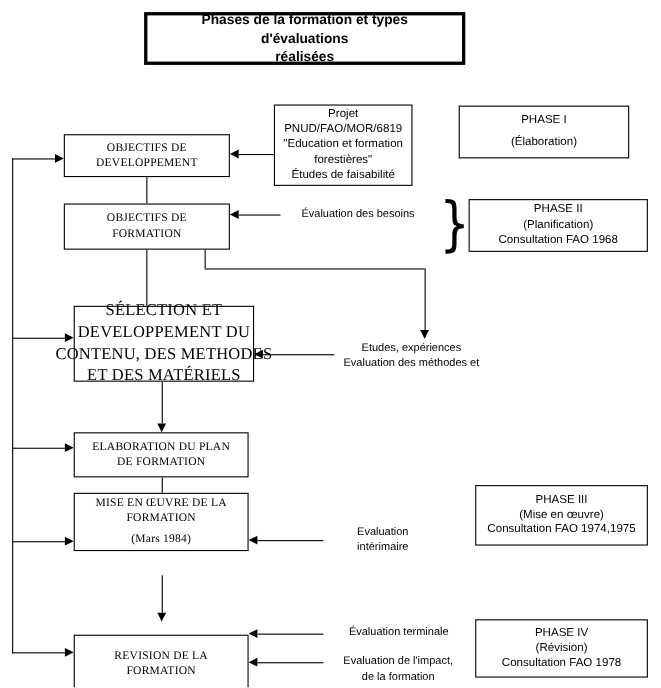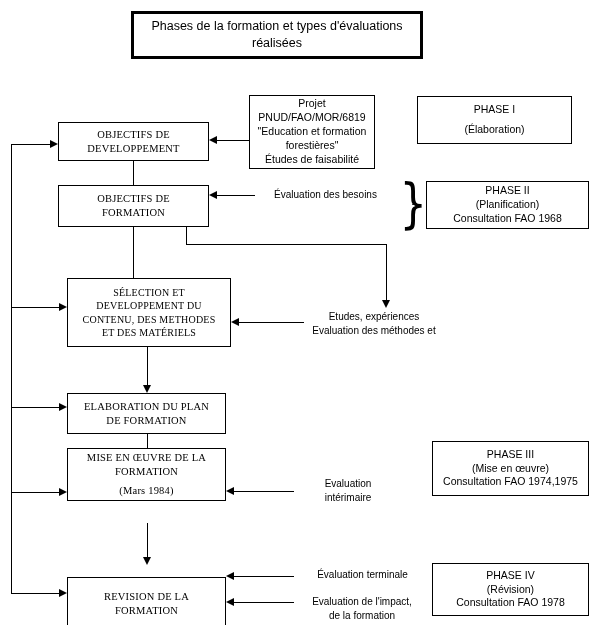--- a/index.html
+++ b/index.html
@@ -28,21 +28,21 @@
     align-items: center;
     justify-content: center;
     text-align: center;
     font-size: 10.5px;
     line-height: 1.32;
     z-index: 5;
   }
   .box .ln { display: block; white-space: nowrap; }
   .title-box {
     border: 3px solid #000000;
-    font-weight: normal;
+    font-weight: bold;
     font-size: 12.5px;
     line-height: 1.35;
     padding: 2px 8px;
   }
   .title-box .ln { white-space: normal; }
   .flowbox { letter-spacing: 0.2px; font-family: Liberation Serif, serif; }
   .label {
     position: absolute;
     font-size: 10px;
     line-height: 1.35;
@@ -141,21 +141,21 @@
   <div class="box flowbox" style="left:58px; top:122px; width:151px; height:39px;">
     <span class="ln">OBJECTIFS DE</span>
     <span class="ln">DEVELOPPEMENT</span>
   </div>
 
   <div class="box flowbox" style="left:58px; top:185px; width:151px; height:42px;">
     <span class="ln">OBJECTIFS DE</span>
     <span class="ln">FORMATION</span>
   </div>
 
-  <div class="box flowbox" style="left:67px; top:278px; width:164px; height:69px; font-size:10px;">
+  <div class="box flowbox" style="left:67px; top:278px; width:164px; height:69px; font-size:15px;">
     <span class="ln">SÉLECTION ET</span>
     <span class="ln">DEVELOPPEMENT DU</span>
     <span class="ln">CONTENU, DES METHODES</span>
     <span class="ln">ET DES MATÉRIELS</span>
   </div>
 
   <div class="box flowbox" style="left:67px; top:393px; width:159px; height:41px;">
     <span class="ln">ELABORATION DU PLAN</span>
     <span class="ln">DE FORMATION</span>
   </div>

